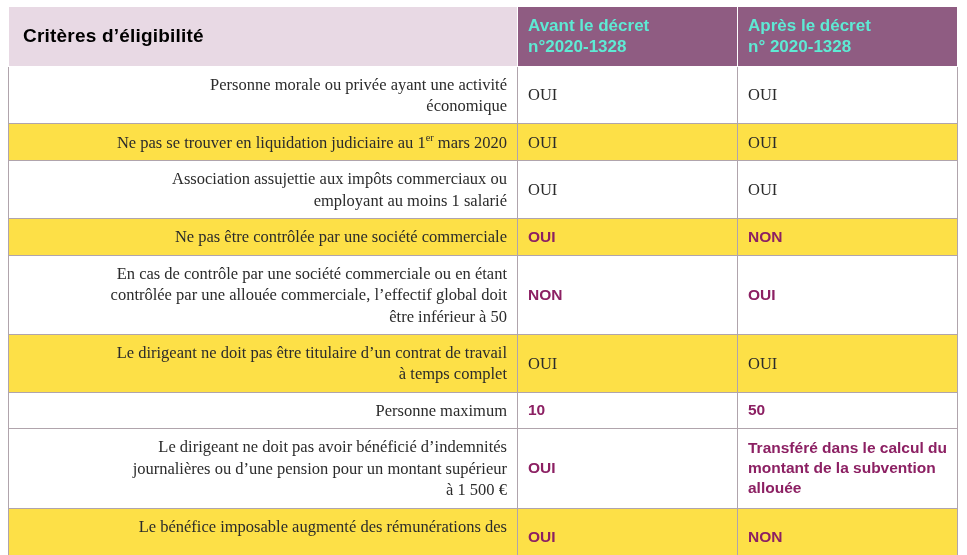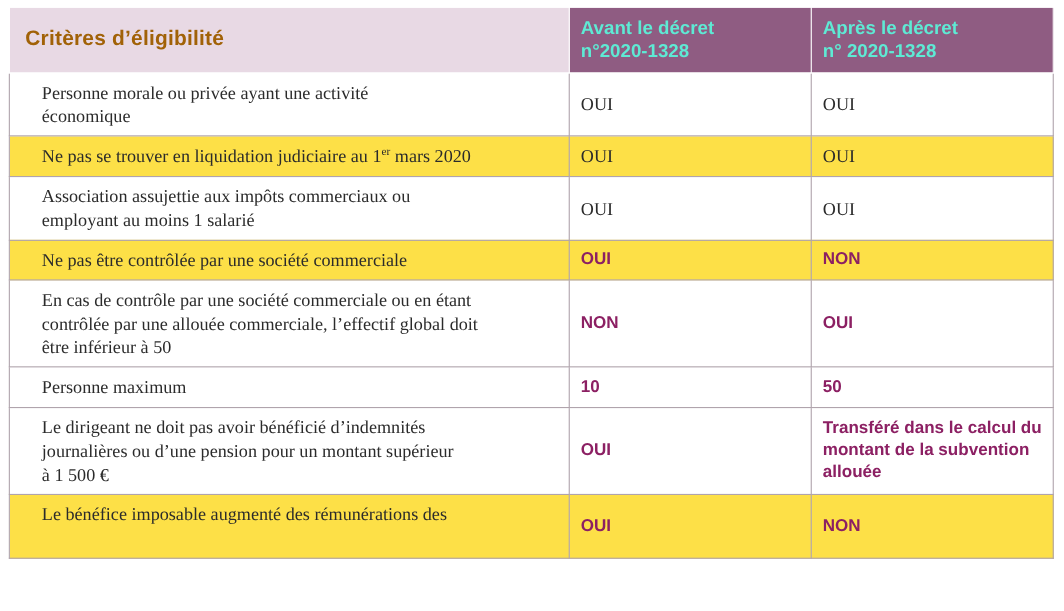--- a/index.html
+++ b/index.html
@@ -29,21 +29,21 @@
   table.eligibility col.c2 { width: 220px; }
 
   thead th {
     padding: 8px 10px;
     vertical-align: middle;
     border: 1px solid #ffffff;
     font-family: "Liberation Sans", sans-serif;
   }
   th.head-criteria {
     background: #e8d9e4;
-    color: #a16207;
+    color: #000000;
     font-size: 19px;
     font-weight: bold;
     text-align: left;
     padding-left: 14px;
     letter-spacing: 0.2px;
   }
   th.head-col {
     background: #8f5c82;
     color: #5eead4;
     font-size: 17px;
@@ -54,21 +54,21 @@
   th.head-col .l2 { display: block; }
 
   tbody td {
     border: 1px solid #b0a4ac;
     font-size: 16.5px;
     color: #2b2b2b;
     padding: 7px 10px;
     vertical-align: middle;
   }
   td.criteria {
-    text-align: left;
+    text-align: right;
     padding-left: 29px;
     line-height: 1.3;
     font-family: "Liberation Serif", serif;
   }
   td.value {
     text-align: left;
     font-family: "Liberation Serif", serif;
     line-height: 1.3;
   }
   td.value.bold {
@@ -153,20 +153,28 @@
       <tr>
         <td class="criteria">
           <span>En cas de contrôle par une société commerciale ou en étant</span><br>
           <span>contrôlée par une allouée commerciale, l’effectif global doit</span><br>
           <span>être inférieur à 50</span>
         </td>
         <td class="value bold">NON</td>
         <td class="value bold">OUI</td>
       </tr>
 
+      <tr class="alt">
+        <td class="criteria">
+          <span>Le dirigeant ne doit pas être titulaire d’un contrat de travail</span><br>
+          <span>à temps complet</span>
+        </td>
+        <td class="value">OUI</td>
+        <td class="value">OUI</td>
+      </tr>
 
       <tr>
         <td class="criteria">
           <span>Personne maximum</span>
         </td>
         <td class="value bold">10</td>
         <td class="value bold">50</td>
       </tr>
 
 

